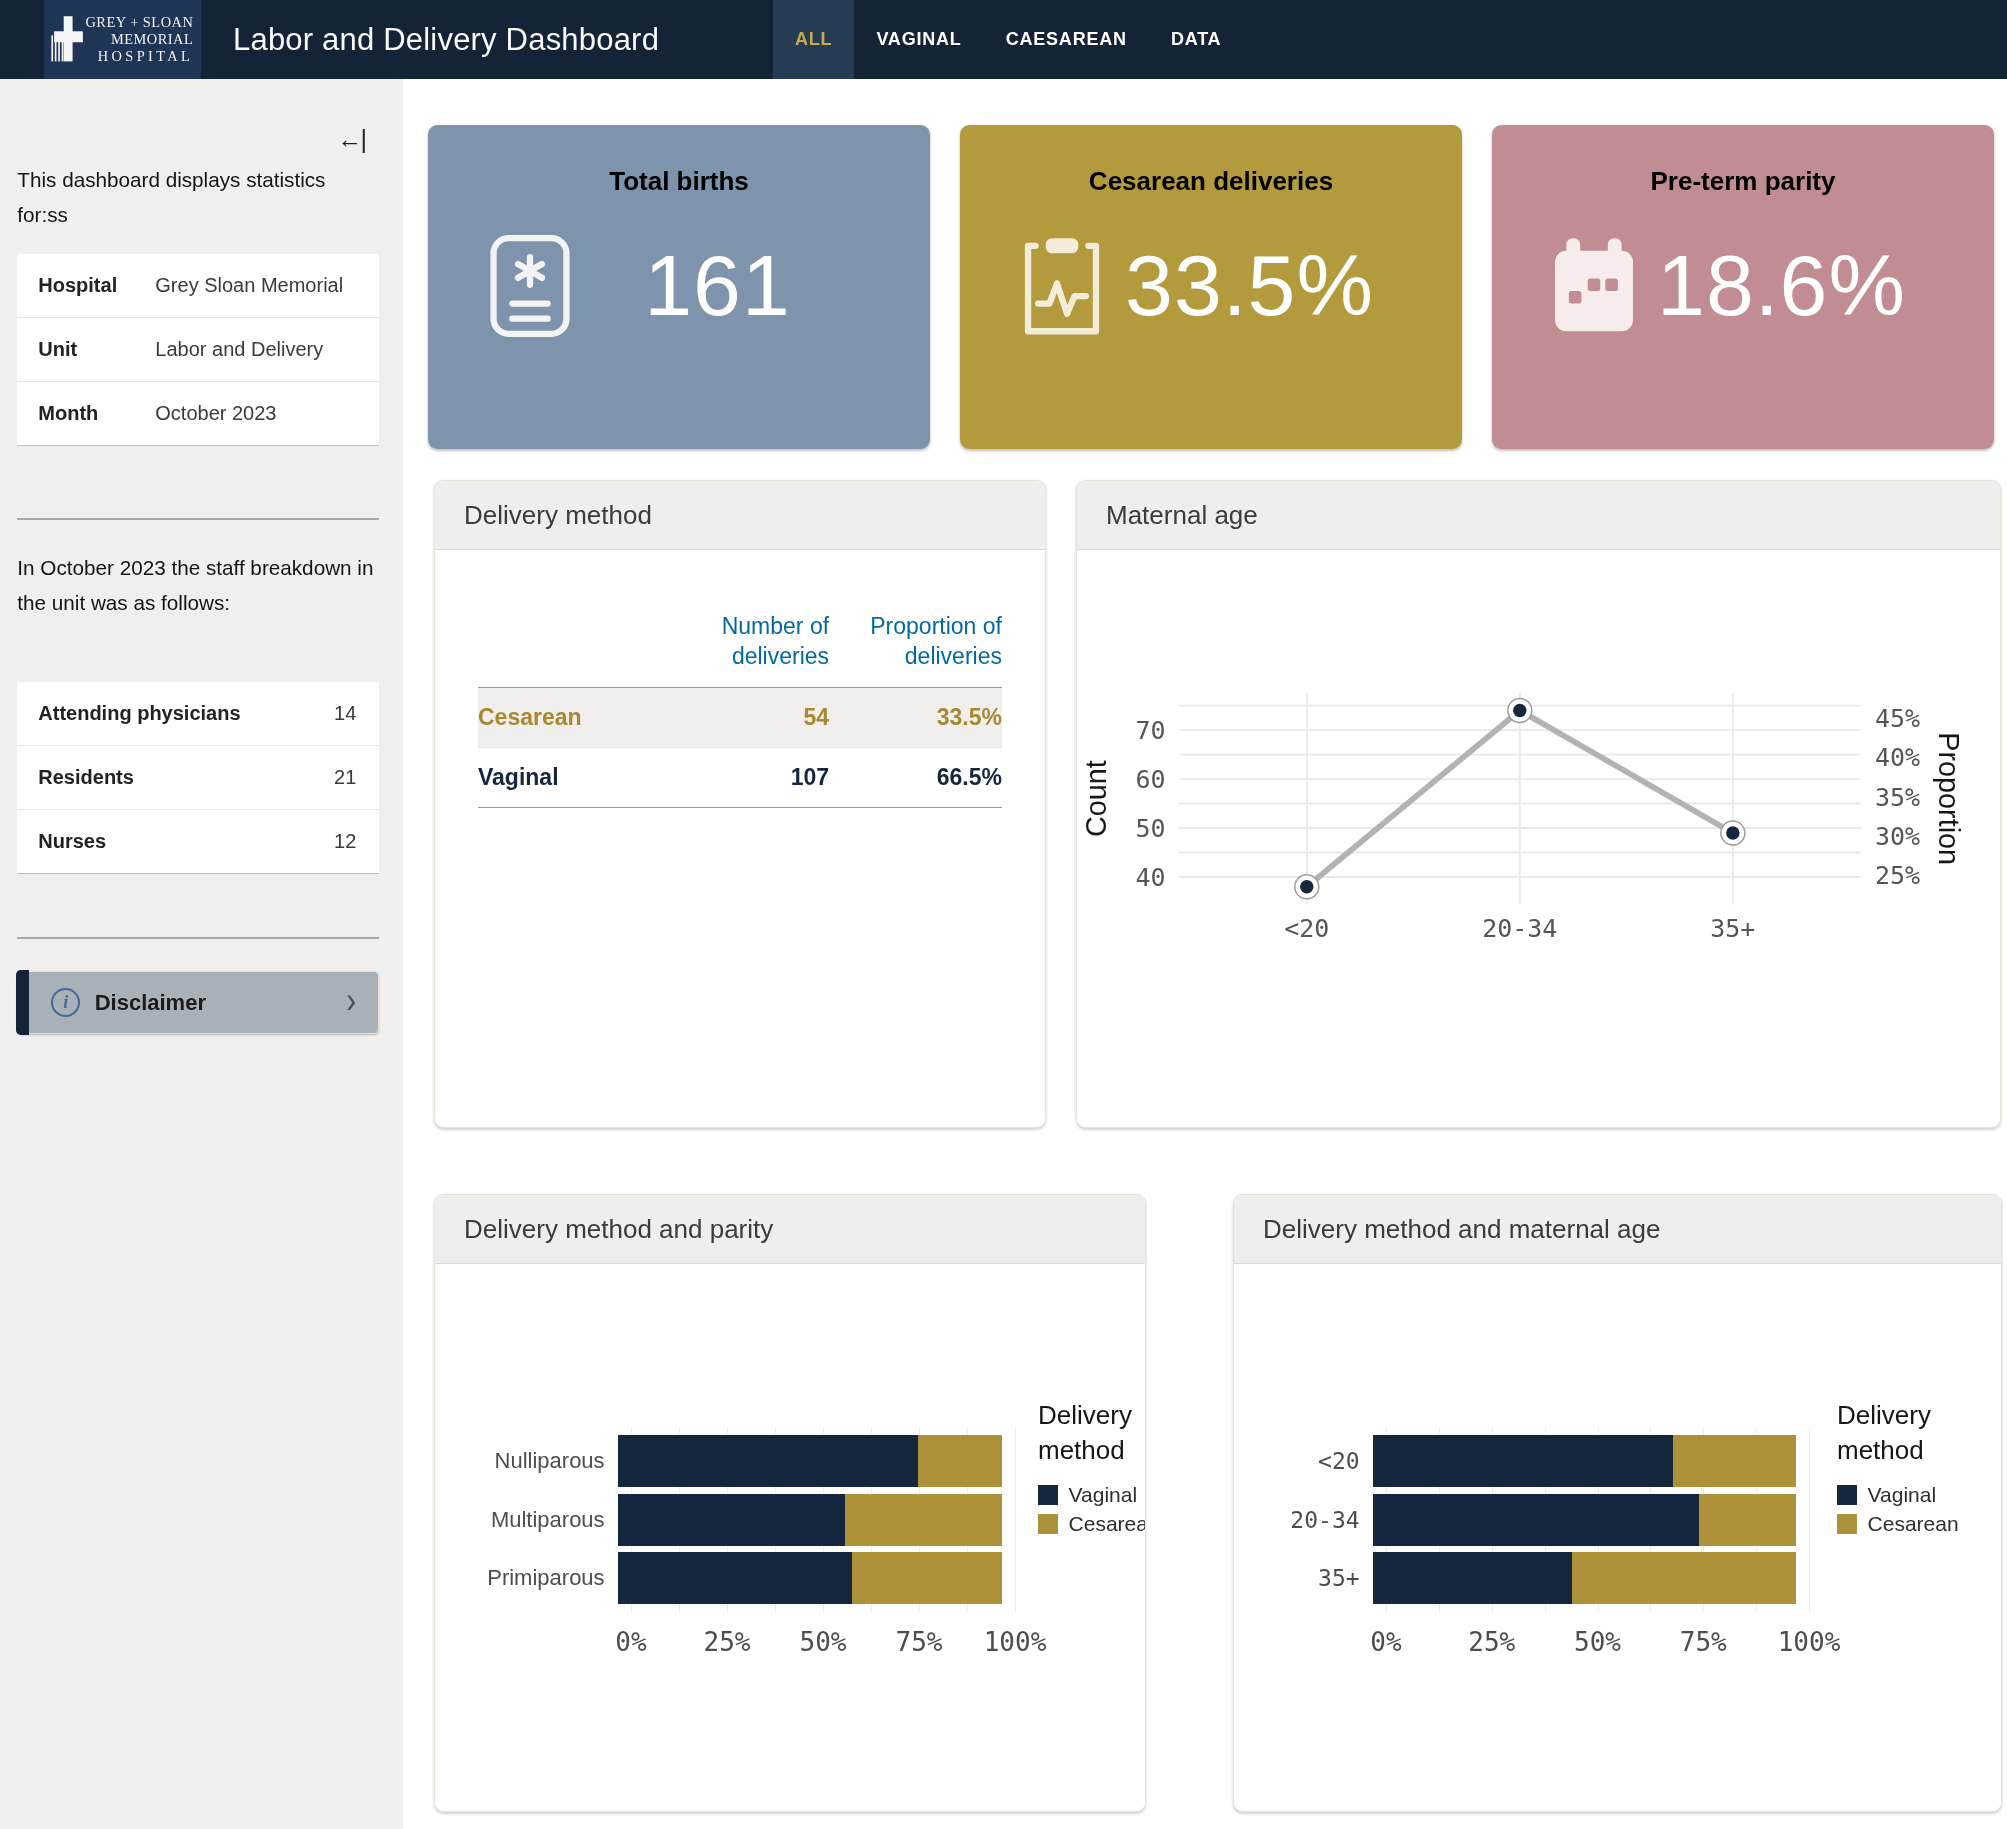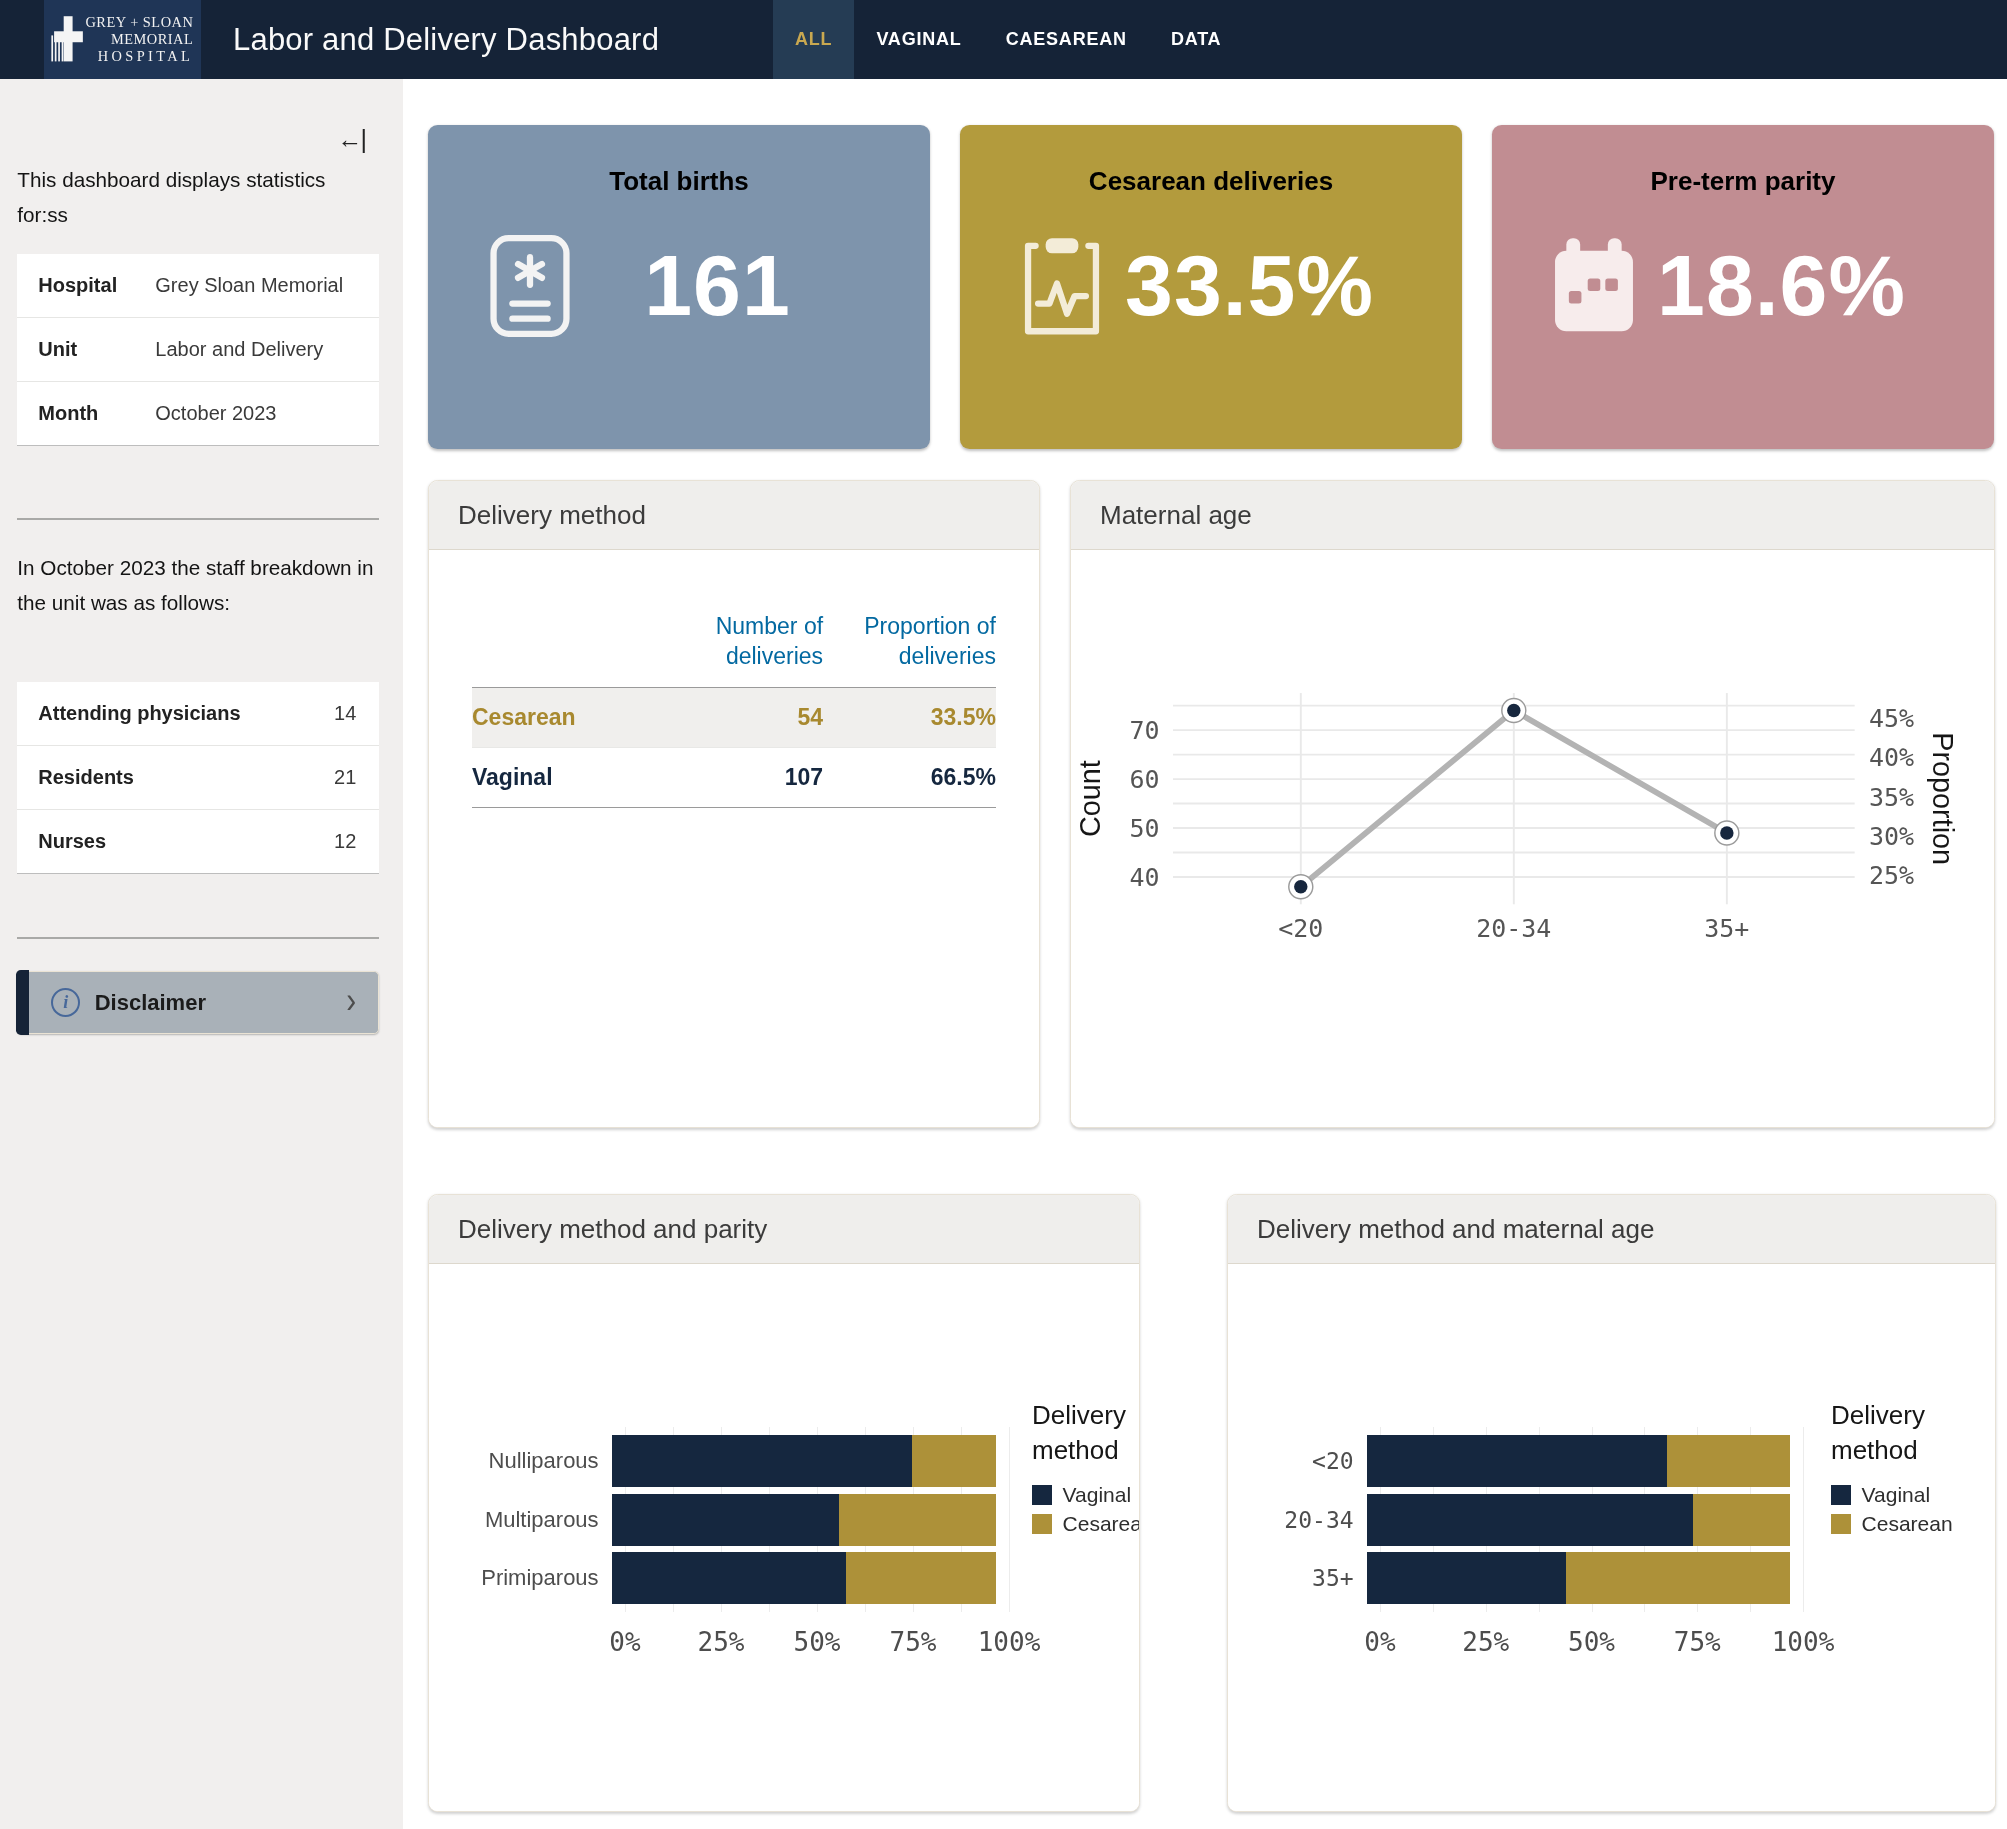--- a/index.html
+++ b/index.html
@@ -92,27 +92,27 @@
   .kpi-card {
     width:502px; height:324px; border-radius:9.6px; position:relative;
     box-shadow:0 1.9px 2.9px rgba(0,0,0,0.25);
   }
   .kpi-title {
     text-align:center; padding-top:41px; font-size:26px; font-weight:700; color:#000000;
   }
   .kpi-icon { position:absolute; left:58px; top:108px; }
   .kpi-value {
     position:absolute; left:77px; right:0; top:111px; text-align:center;
-    font-size:86px; color:#ffffff; font-weight:700; letter-spacing:1px;
+    font-size:86px; color:#ffffff; font-weight:400; letter-spacing:1px;
   }
 
   
   .panel {
     position:absolute; background:#ffffff; border:1px solid #e8e2d6;
-    border-radius:9.6px; box-shadow:0 1.9px 2.9px rgba(0,0,0,0.18); overflow:hidden;
+    border-radius:9.6px; box-shadow:0 1.9px 2.9px rgba(0,0,0,0.18); overflow:hidden;margin-left:6px;
   }
   .panel-header {
     height:69px; background:#efeeec; border-bottom:1px solid #ddd8cd;
     display:flex; align-items:center; padding-left:29px;
     font-size:26px; color:#3b3b3b;
   }
   .panel-body { position:relative; background:#ffffff; }
 
   #panel-delivery { left:428px; top:480px; width:612px; height:648px; }
   #panel-age      { left:1070px; top:480px; width:925px; height:648px; }

